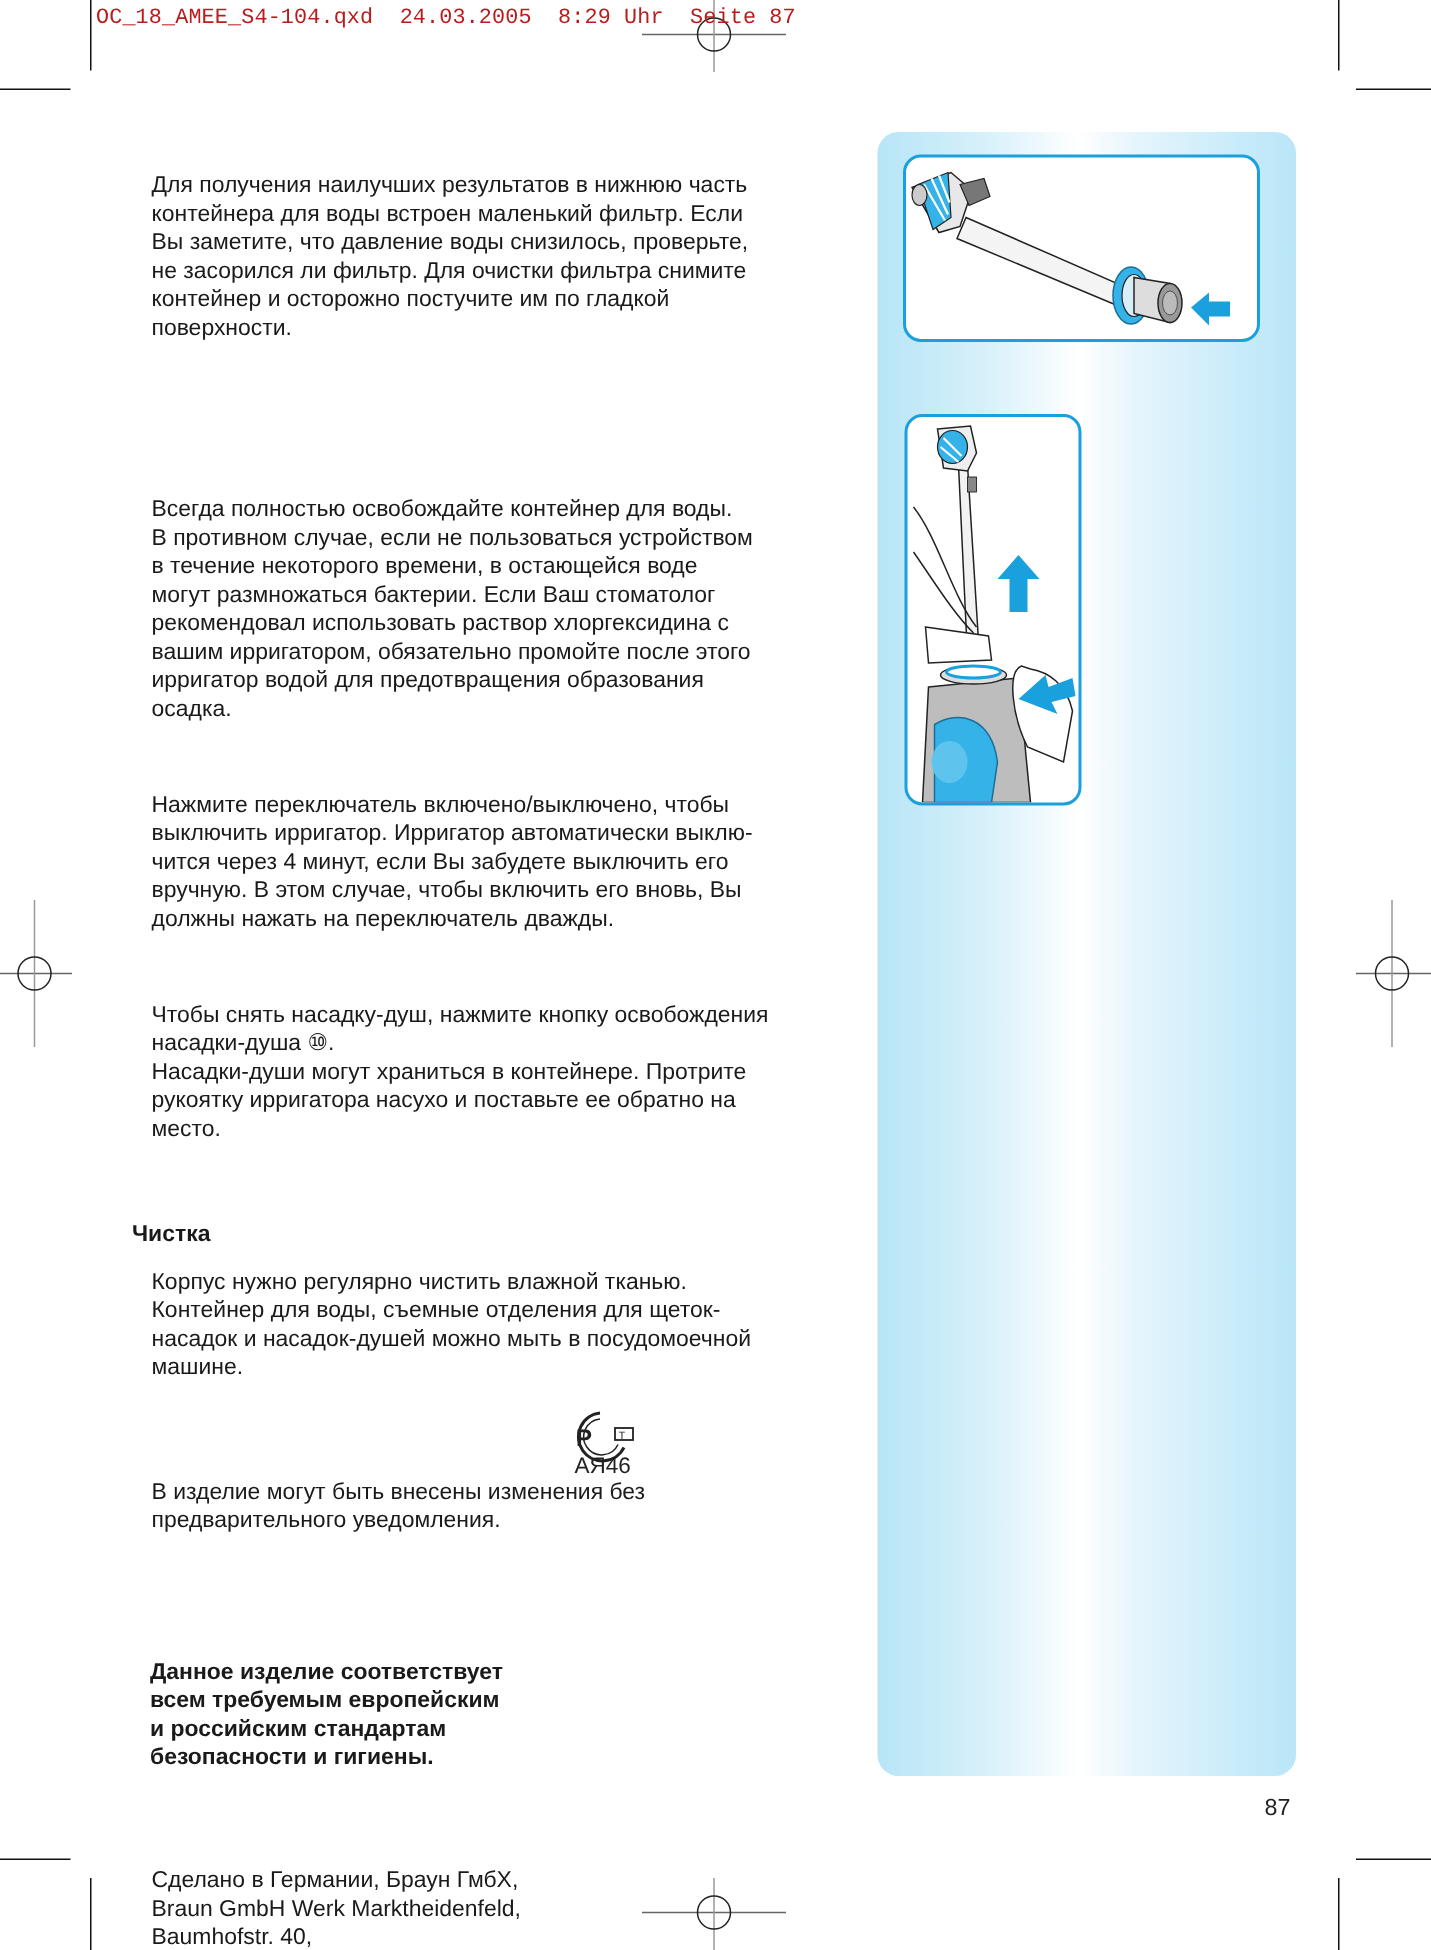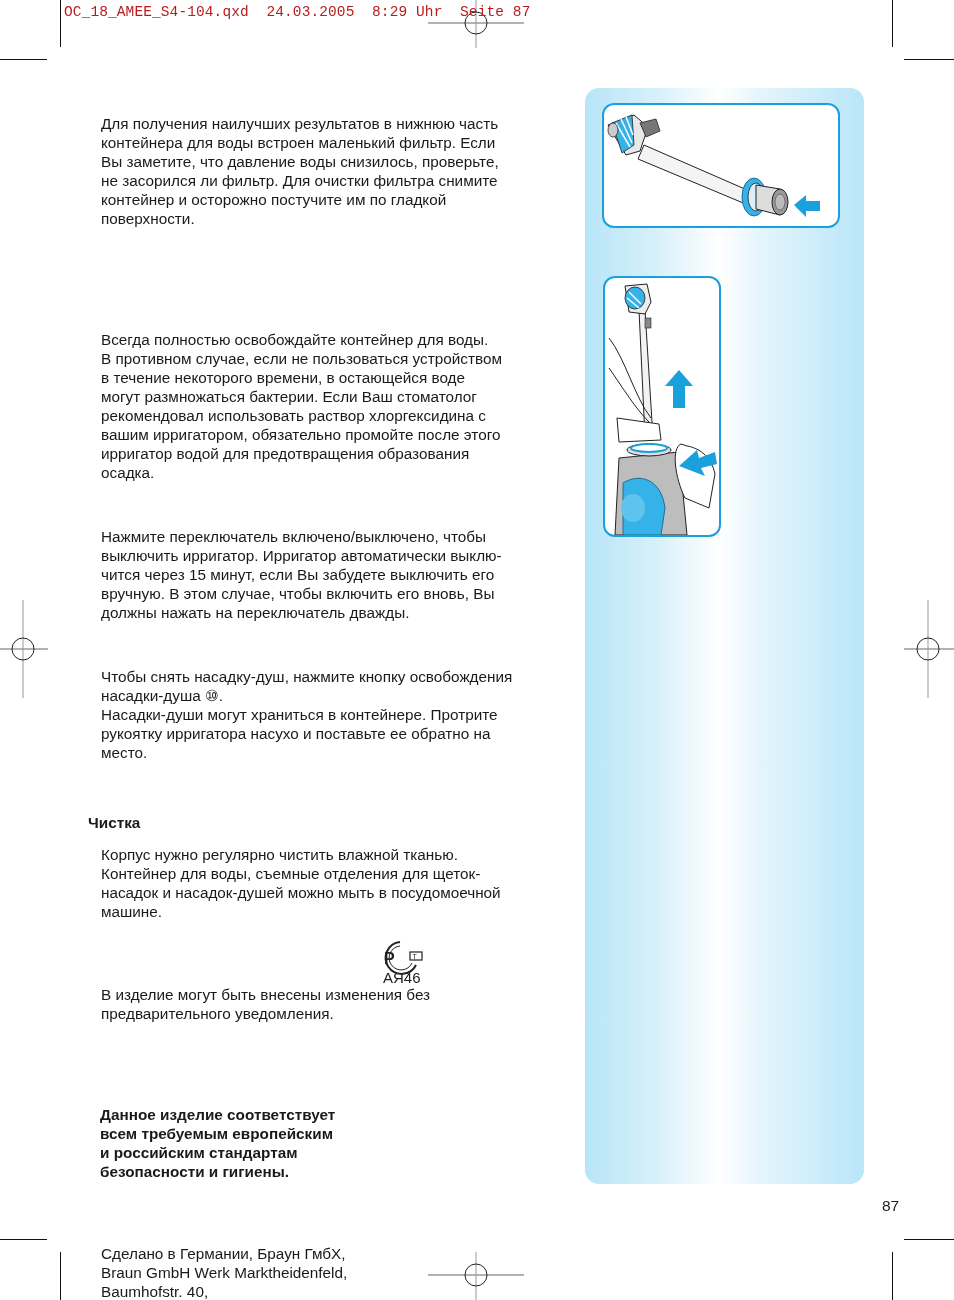--- a/index.html
+++ b/index.html
@@ -13,21 +13,21 @@
                 font-size: 15.3px; line-height: 19px; }
     .para { margin: 13px; white-space: pre-line; }
     .heading { font-weight: bold; margin: 0; }
     .bold-para { font-weight: bold; white-space: pre-line; margin: 12px; }
     .panel { position: absolute; left: 585px; top: 88px; width: 279px; height: 1096px;
              border-radius: 14px;
              background: linear-gradient(to right, #b7e5f7 0%, #d6f0fa 25%, #ffffff 48%, #e5f5fc 62%, #b9e6f8 100%); }
     .figure { position: absolute; background: #fff; border: 2px solid #1aa0dc; border-radius: 12px; overflow: hidden; }
     .fig1 { left: 602px; top: 103px; width: 234px; height: 121px; }
     .fig2 { left: 603px; top: 276px; width: 114px; height: 257px; }
-    .page-num { position: absolute; left: 882px; top: 1197px; font-size: 15.5px; color: #222; }
+    .page-num { position: absolute; left: 843px; top: 1197px; font-size: 15.5px; color: #222; }
     .gost { position: absolute; left: 376px; top: 934px; width: 48px; height: 50px; }
     .gost-label { position: absolute; left: 383px; top: 969px; font-size: 15px; color: #222; }
   </style>
 </head>
 <body>
 
 <div class="crop" style="left:60px;top:0;width:1px;height:47px;"></div>
 <div class="crop" style="left:0;top:59px;width:47px;height:1px;"></div>
 <div class="crop" style="left:892px;top:0;width:1px;height:47px;"></div>
 <div class="crop" style="left:904px;top:59px;width:50px;height:1px;"></div>
@@ -72,21 +72,21 @@
 В противном случае, если не пользоваться устройством
 в течение некоторого времени, в остающейся воде
 могут размножаться бактерии. Если Ваш стоматолог
 рекомендовал использовать раствор хлоргексидина с
 вашим ирригатором, обязательно промойте после этого
 ирригатор водой для предотвращения образования
 осадка.</p>
   <div style="height:19px"></div>
   <p class="para">Нажмите переключатель включено/выключено, чтобы
 выключить ирригатор. Ирригатор автоматически выклю-
-чится через 15 минут, если Вы забудете выключить его
+чится через 4 минут, если Вы забудете выключить его
 вручную. В этом случае, чтобы включить его вновь, Вы
 должны нажать на переключатель дважды.</p>
   <div style="height:19px"></div>
   <p class="para">Чтобы снять насадку-душ, нажмите кнопку освобождения
 насадки-душа ⑩.
 Насадки-души могут храниться в контейнере. Протрите
 рукоятку ирригатора насухо и поставьте ее обратно на
 место.</p>
 
   <div style="height:38px"></div>

